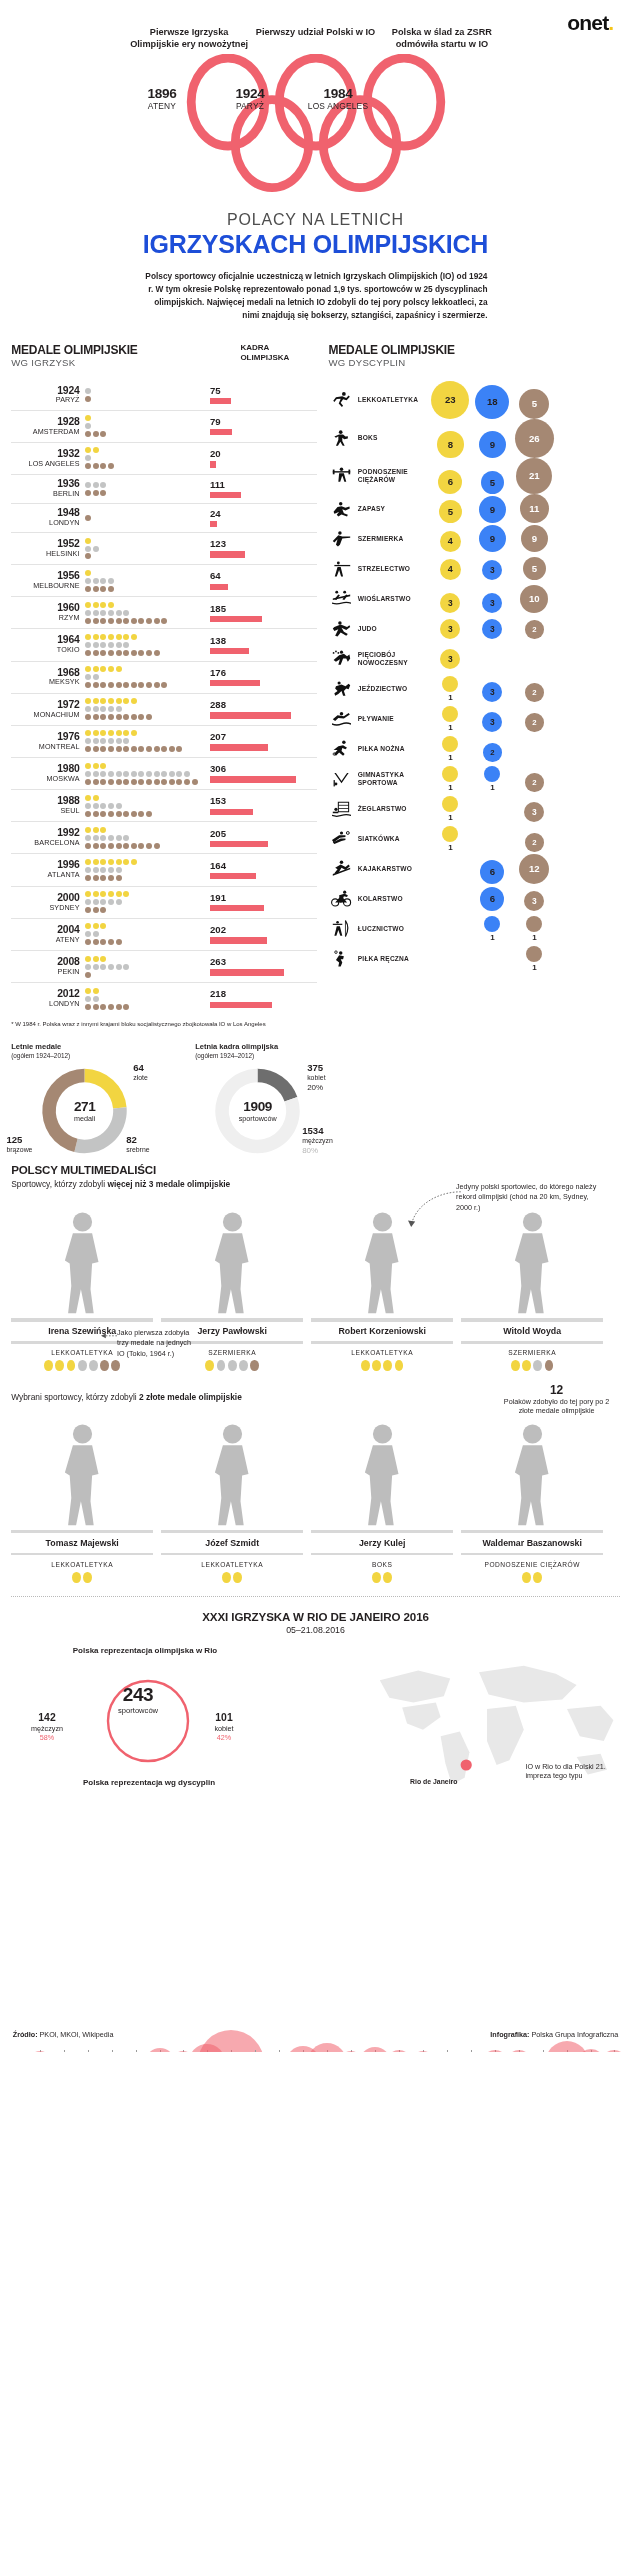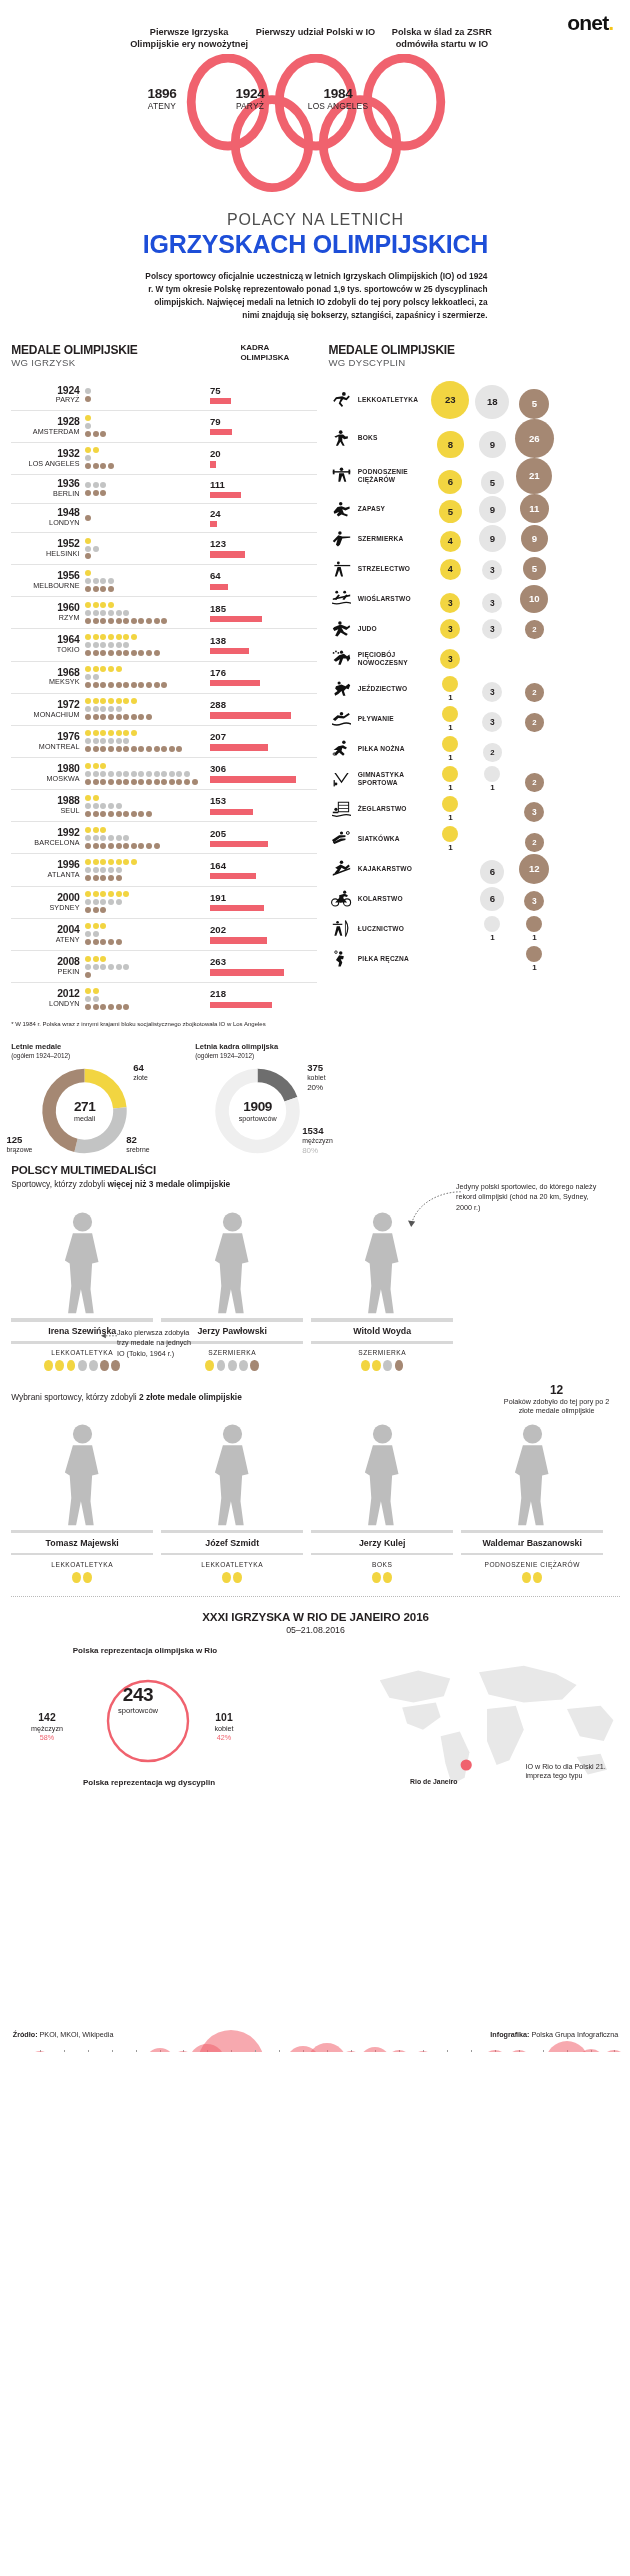--- a/index.html
+++ b/index.html
@@ -61,21 +61,21 @@
   .footnote { font-size: 6px; margin-top: 5.6px; line-height: 1.35; }
 
   
   .disc-row { display: flex; align-items: center; min-height: 30px; }
   .disc-icon { width: 27px; flex: none; display: flex; justify-content: center; }
   .disc-name { width: 74px; flex: none; font-size: 6.6px; font-weight: bold; letter-spacing: 0.2px; line-height: 1.2; padding-left: 2.4px; }
   .bub-cells { display: flex; flex: 1; }
   .bub-cell { width: 42px; flex: none; display: flex; flex-direction: column; align-items: center; justify-content: flex-end; position: relative; }
   .bub { border-radius: 50%; display: flex; align-items: center; justify-content: center; font-weight: bold; }
   .bub.g { background: #f2d541; color: #231f20; }
-  .bub.s { background: #e5e5e5; color: #231f20; }
+  .bub.s { background: #3b82f6; color: #231f20; }
   .bub.b { background: #a58873; color: #ffffff; }
   .bub-out { font-size: 8px; font-weight: bold; margin-top: 0.8px; }
 
   
   .donuts { display: flex; padding: 14.4px 11.2px 0 11.2px; gap: 14.4px; }
   .donut-box { width: 152px; position: relative; }
   .donut-title { font-size: 7.5px; font-weight: bold; line-height: 1.3; }
   .donut-sub { font-size: 6.4px; }
   .donut-stage { position: relative; height: 94px; margin-top: 4.8px; }
   .donut-center { position: absolute; left: 0; right: 0; top: 50%; transform: translateY(-50%); text-align: center; pointer-events: none; }
@@ -1334,20 +1334,40 @@
           <div class="ath-rule"></div>
           <div class="ath-name">Jerzy Pawłowski</div>
           <div class="ath-rule2"></div>
           <div class="ath-sport">SZERMIERKA</div>
           <div class="ath-medals">
             <span class="oval g"></span>
             <span class="oval s"></span>
             <span class="oval s"></span>
             <span class="oval s"></span>
             <span class="oval b"></span>
+          </div>
+        </div>
+        <div class="ath">
+          <div class="ath-photo">
+            <svg width="77" height="112" viewBox="0 0 96 140">
+              <g fill="#bdbdbd">
+                <circle cx="48" cy="20" r="12"></circle>
+                <path d="M36 34 L60 34 L68 70 L60 72 L58 104 L62 134 L52 134 L46 104 L40 134 L30 134 L34 100 L32 72 L26 68 Z"></path>
+              </g>
+            </svg>
+          </div>
+          <div class="ath-rule"></div>
+          <div class="ath-name">Robert Korzeniowski</div>
+          <div class="ath-rule2"></div>
+          <div class="ath-sport">LEKKOATLETYKA</div>
+          <div class="ath-medals">
+            <span class="oval g"></span>
+            <span class="oval g"></span>
+            <span class="oval g"></span>
+            <span class="oval g"></span>
           </div>
         </div>
         <div class="ath">
           <div class="ath-photo">
             <svg width="77" height="112" viewBox="0 0 96 140">
               <g fill="#bdbdbd">
                 <circle cx="48" cy="20" r="12"></circle>
                 <path d="M36 34 L60 34 L68 70 L60 72 L58 104 L62 134 L52 134 L46 104 L40 134 L30 134 L34 100 L32 72 L26 68 Z"></path>
               </g>
             </svg>

